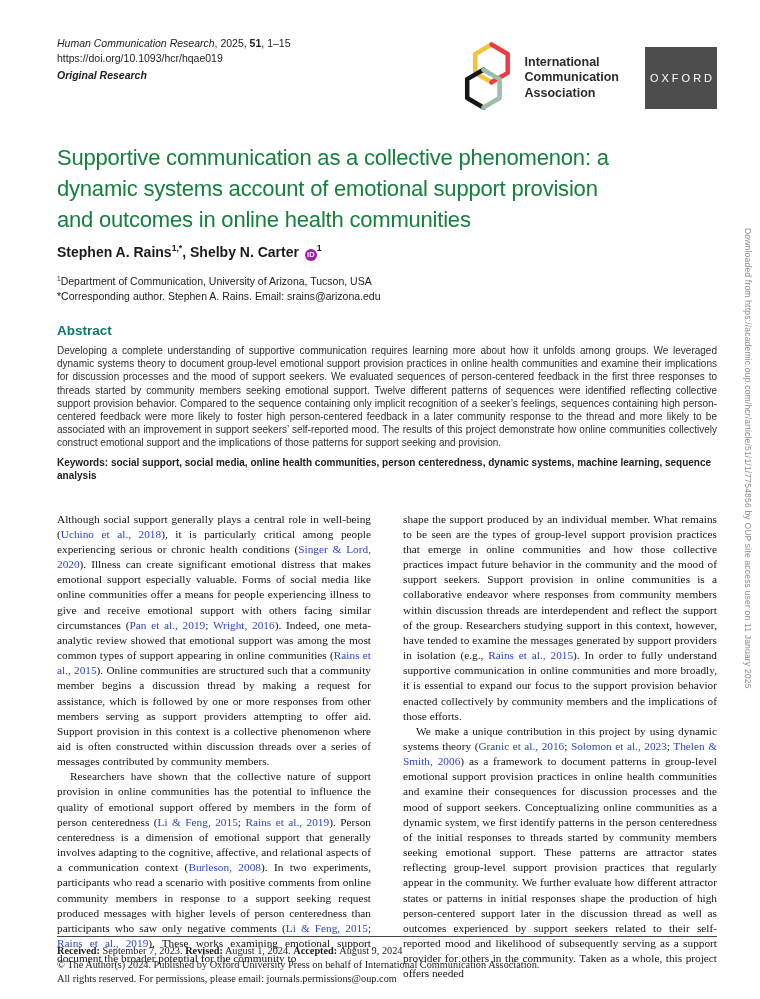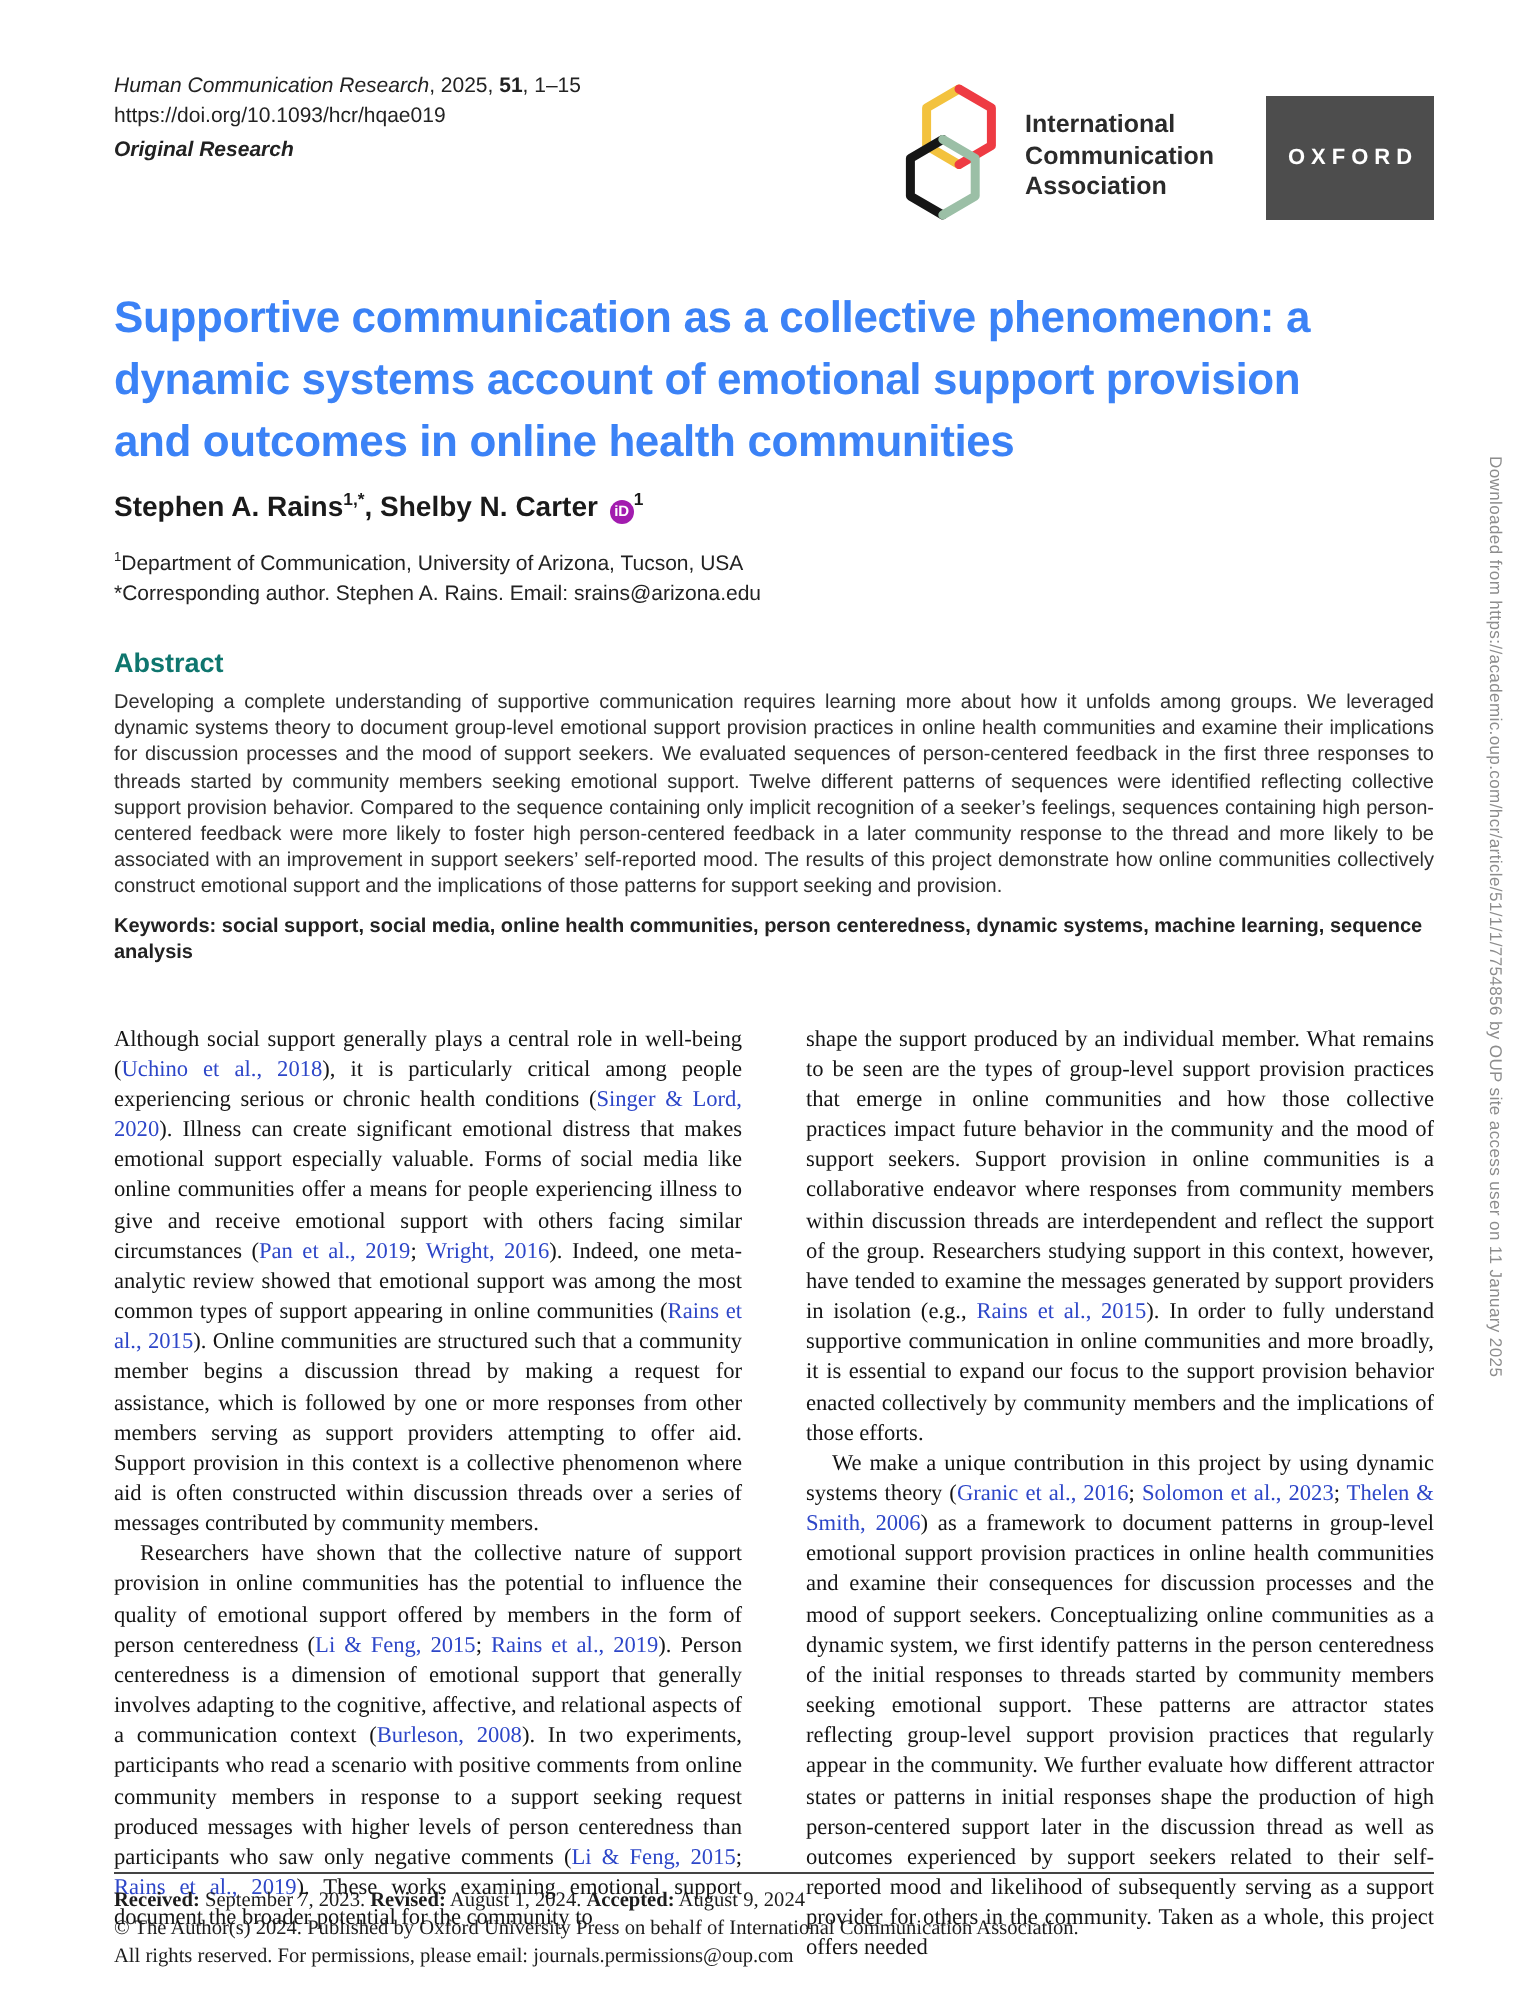--- a/index.html
+++ b/index.html
@@ -9,24 +9,24 @@
 
   
   .hdr-row { display:flex; justify-content:space-between; align-items:flex-start; }
   .hdr-info { font-size:10.5px; line-height:14.5px; color:#222; }
   .hdr-info .ital { font-style:italic; }
   .hdr-info .bold { font-weight:bold; }
   .article-type { font-weight:bold; margin-top:3px;font-style:italic; }
   .logo-block { display:flex; align-items:center; gap:26px; margin-top:4px; }
   .ica { display:flex; align-items:center; gap:10px; }
   .ica-label { font-weight:bold; font-size:12.5px; line-height:15.5px; color:#2b2b2b; white-space:pre-line; }
-  .oxford { width:84px; height:62px; background:#4d4d4d; color:#fff; display:flex; align-items:center; justify-content:center; font-size:11px; letter-spacing:3px; font-weight:bold; padding-left:3px; }
+  .oxford { width:72px; height:62px; background:#4d4d4d; color:#fff; display:flex; align-items:center; justify-content:center; font-size:11px; letter-spacing:3px; font-weight:normal; padding-left:3px; }
 
   
-  .title { margin-top:26px; font-size:22px; font-weight:bold; line-height:31px; letter-spacing:-0.2px; color:#3b82f6; }
+  .title { margin-top:26px; font-size:22px; font-weight:normal; line-height:31px; letter-spacing:-0.2px; color:#15803d; }
   .title span { display:block; }
   .authors { margin-top:9px; font-size:14px; font-weight:bold; }
   .sup { vertical-align:super; font-size:0.62em; line-height:0; }
   .orcid { display:inline-block; width:12px; height:12px; border-radius:50%; background:#a21caf; color:#fff; font-size:7.5px; font-weight:bold; text-align:center; line-height:12px; margin-left:2px; }
   .affils { margin-top:13px; font-size:10.5px; line-height:15px; color:#222; }
 
   
   .abstract { margin-top:19px; }
   .abstract h2 { font-size:13.5px; font-weight:bold; margin-bottom:6px; color:#0f766e; }
   .abstract p { font-size:10px; line-height:13.2px; text-align:justify; color:#2e2e2e; }

